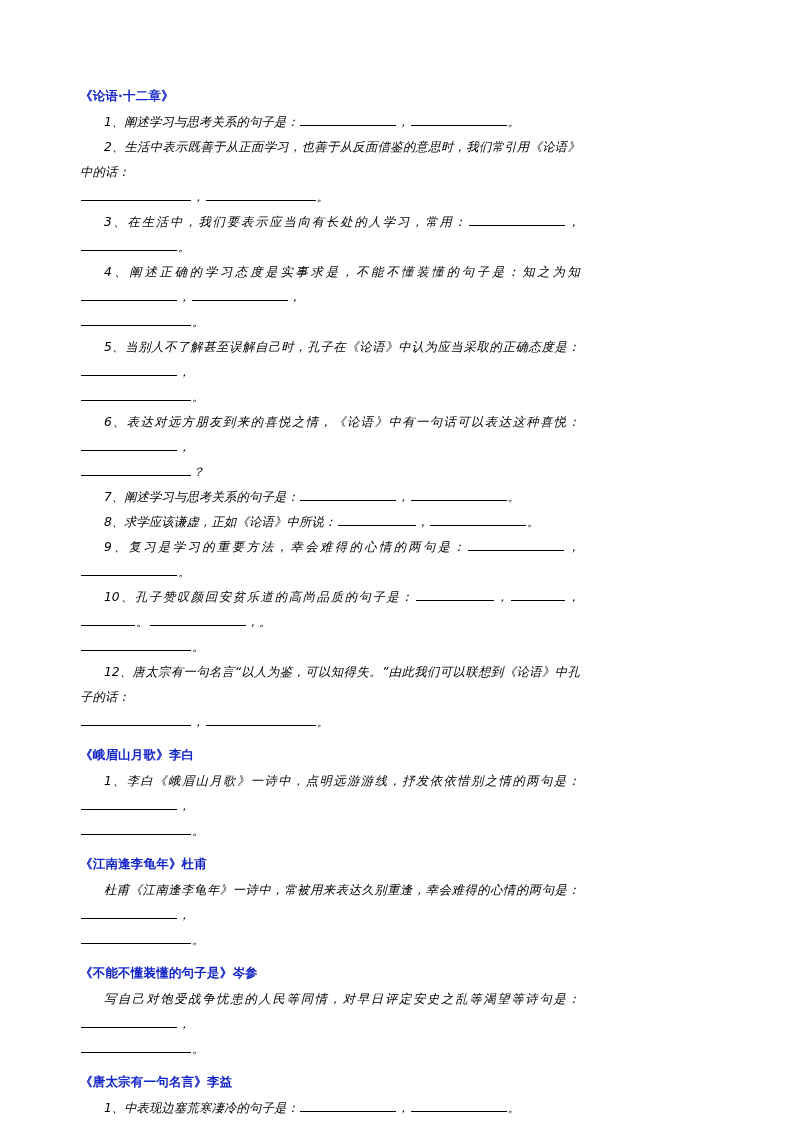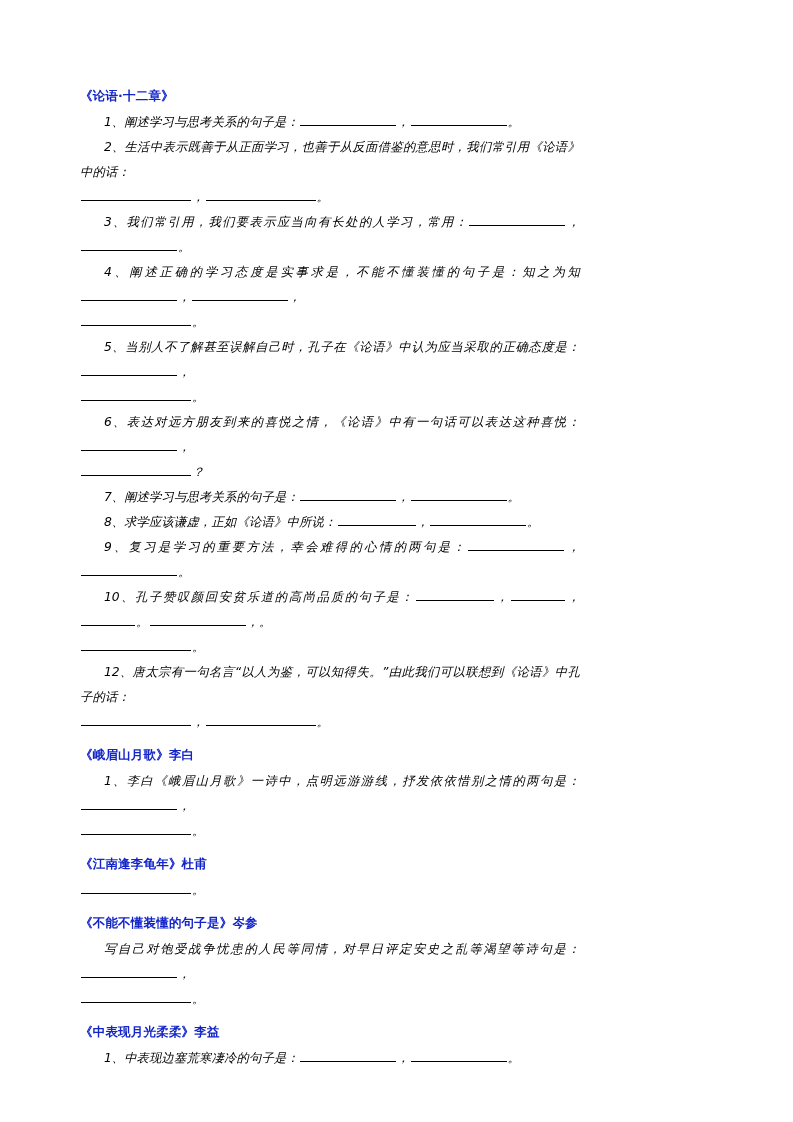--- a/index.html
+++ b/index.html
@@ -59,38 +59,39 @@
 </style>
 </head>
 <body>
 
 <div class="page">
   <div id="content">
       <div class="section-title">《论语·十二章》</div>
       <p class="item"><span>1、</span><span class="sp">阐述学习与思考关系的句子是：</span><span class="blank b-lg"></span><span class="sp">，</span><span class="blank b-lg"></span><span class="sp">。</span></p>
       <p class="item"><span>2、</span><span class="sp">生活中表示既善于从正面学习，也善于从反面借鉴的意思时，我们常引用《论语》中的话：</span></p>
       <p class="item cont"><span class="blank b-xl"></span><span class="sp">，</span><span class="blank b-xl"></span><span class="sp">。</span></p>
-      <p class="item"><span>3、</span><span class="sp">我们常引用，我们要表示应当向有长处的人学习，常用：</span><span class="blank b-lg"></span><span class="sp">，</span><span class="blank b-lg"></span><span class="sp">。</span></p>
+      <p class="item"><span>3、</span><span class="sp">在生活中，我们要表示应当向有长处的人学习，常用：</span><span class="blank b-lg"></span><span class="sp">，</span><span class="blank b-lg"></span><span class="sp">。</span></p>
       <p class="item"><span>4、</span><span class="sp">阐述正确的学习态度是实事求是，不能不懂装懂的句子是：知之为知</span><span class="blank b-lg"></span><span class="sp">，</span><span class="blank b-lg"></span><span class="sp">，</span></p>
       <p class="item cont"><span class="blank b-xl"></span><span class="sp">。</span></p>
       <p class="item"><span>5、</span><span class="sp">当别人不了解甚至误解自己时，孔子在《论语》中认为应当采取的正确态度是：</span><span class="blank b-lg"></span><span class="sp">，</span></p>
       <p class="item cont"><span class="blank b-xl"></span><span class="sp">。</span></p>
       <p class="item"><span>6、</span><span class="sp">表达对远方朋友到来的喜悦之情，《论语》中有一句话可以表达这种喜悦：</span><span class="blank b-lg"></span><span class="sp">，</span></p>
       <p class="item cont"><span class="blank b-xl"></span><span class="sp">？</span></p>
       <p class="item"><span>7、</span><span class="sp">阐述学习与思考关系的句子是：</span><span class="blank b-lg"></span><span class="sp">，</span><span class="blank b-lg"></span><span class="sp">。</span></p>
       <p class="item"><span>8、</span><span class="sp">求学应该谦虚，正如《论语》中所说：</span><span class="blank b-md"></span><span class="sp">，</span><span class="blank b-lg"></span><span class="sp">。</span></p>
       <p class="item"><span>9、</span><span class="sp">复习是学习的重要方法，幸会难得的心情的两句是：</span><span class="blank b-lg"></span><span class="sp">，</span><span class="blank b-lg"></span><span class="sp">。</span></p>
       <p class="item"><span>10、</span><span class="sp">孔子赞叹颜回安贫乐道的高尚品质的句子是：</span><span class="blank b-md"></span><span class="sp">，</span><span class="blank b-sm"></span><span class="sp">，</span><span class="blank b-sm"></span><span class="sp">。</span><span class="blank b-lg"></span><span class="sp">，</span><span class="sp">。</span></p>
       <p class="item cont"><span class="blank b-xl"></span><span class="sp">。</span></p>
       <p class="item"><span>12、</span><span class="sp">唐太宗有一句名言“以人为鉴，可以知得失。”由此我们可以联想到《论语》中孔子的话：</span></p>
       <p class="item cont"><span class="blank b-xl"></span><span class="sp">，</span><span class="blank b-xl"></span><span class="sp">。</span></p>
       <div class="section-title">《峨眉山月歌》李白</div>
       <p class="item"><span>1、</span><span class="sp">李白《峨眉山月歌》一诗中，点明远游游线，抒发依依惜别之情的两句是：</span><span class="blank b-lg"></span><span class="sp">，</span></p>
       <p class="item cont"><span class="blank b-xl"></span><span class="sp">。</span></p>
       <div class="section-title">《江南逢李龟年》杜甫</div>
+      <p class="item"><span class="sp">杜甫《江南逢李龟年》一诗中，常被用来表达久别重逢，幸会难得的心情的两句是：</span><span class="blank b-lg"></span><span class="sp">，</span></p>
       <p class="item cont"><span class="blank b-xl"></span><span class="sp">。</span></p>
       <div class="section-title">《不能不懂装懂的句子是》岑参</div>
       <p class="item"><span class="sp">写自己对饱受战争忧患的人民等同情，对早日评定安史之乱等渴望等诗句是：</span><span class="blank b-lg"></span><span class="sp">，</span></p>
       <p class="item cont"><span class="blank b-xl"></span><span class="sp">。</span></p>
-      <div class="section-title">《中表现月光柔柔》李益</div>
+      <div class="section-title">《唐太宗有一句名言》李益</div>
       <p class="item"><span>1、</span><span class="sp">中表现边塞荒寒凄冷的句子是：</span><span class="blank b-lg"></span><span class="sp">，</span><span class="blank b-lg"></span><span class="sp">。</span></p>
     </div>
 </div>
 
 </body></html>

